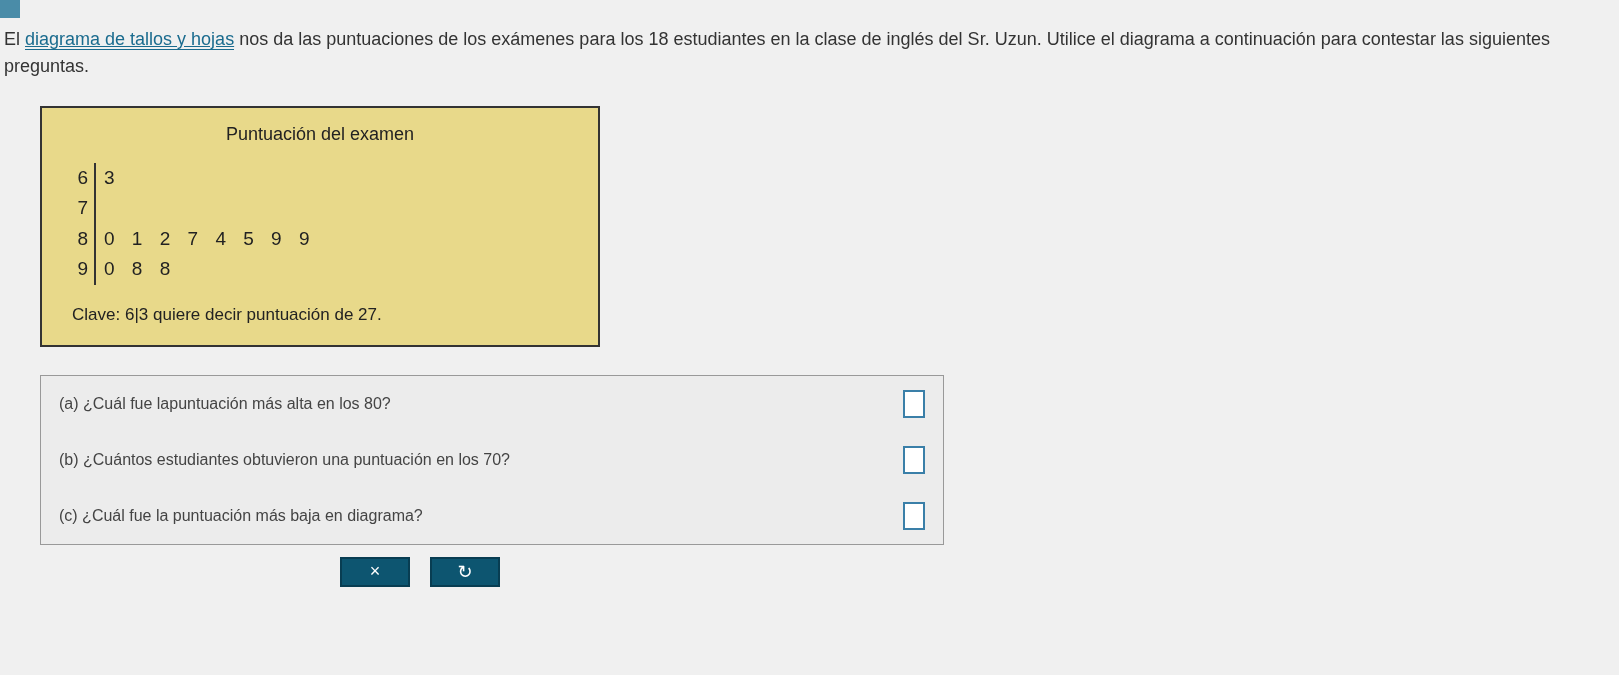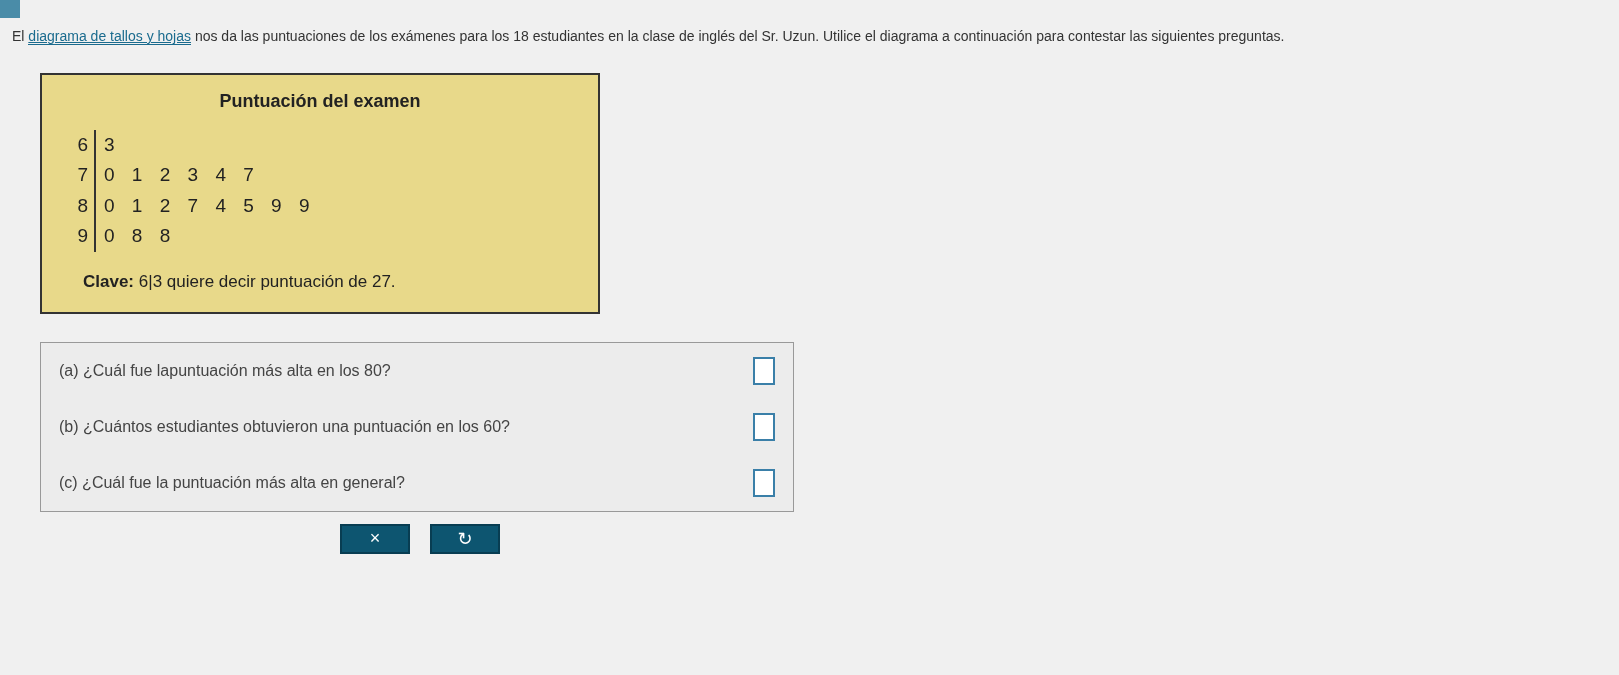--- a/index.html
+++ b/index.html
@@ -18,39 +18,39 @@
     .top-tab {
       width: 20px;
       height: 18px;
       background: #4a8ca8;
       margin-left: 0;
     }
     .content {
       padding: 8px 0 0 0;
     }
     .question-text {
-      font-size: 14px;
+      font-size: 18px;
       color: #333;
       line-height: 1.5;
-      padding: 0 8px 16px 12px;
+      padding: 0 8px 16px 4px;
     }
     .link {
       color: #1a6b8e;
       text-decoration: underline;
       border-bottom: 1px solid #1a6b8e;
     }
     .stem-leaf-box {
       background: #e8d98a;
       border: 2px solid #333;
       width: 560px;
       margin: 10px 0 0 40px;
       padding: 16px 20px 20px 20px;
     }
     .stem-leaf-title {
-      font-weight: bold;
+      font-weight: normal;
       font-size: 18px;
       text-align: center;
       margin-bottom: 18px;
       color: #222;
     }
     .stem-leaf-table {
       font-family: Arial, sans-serif;
       font-size: 19px;
       color: #222;
       margin-left: 10px;
@@ -69,26 +69,25 @@
     .leaves {
       padding-left: 8px;
       letter-spacing: 6px;
     }
     .clave {
       font-size: 17px;
       color: #222;
       margin-left: 10px;
     }
     .clave-label {
-      font-weight: bold;
-      margin-left: 11px;
+      font-weight: normal;
     }
     .answer-box {
       border: 1px solid #999;
-      width: 754px;
+      width: 904px;
       margin: 28px 0 0 40px;
       background: #ececec;
     }
     .answer-row {
       display: flex;
       align-items: center;
       justify-content: space-between;
       padding: 14px 18px;
       font-size: 16px;
       color: #444;
@@ -131,21 +130,20 @@
 
   <div class="stem-leaf-box">
     <div class="stem-leaf-title">Puntuación del examen</div>
     <div class="stem-leaf-table">
       <div class="stem-leaf-row">
         <div class="stem">6</div>
         <div class="leaves">3</div>
       </div>
       <div class="stem-leaf-row">
         <div class="stem">7</div>
-        <div class="leaves">0 1 2 3 4 7</div>
       </div>
       <div class="stem-leaf-row">
         <div class="stem">8</div>
         <div class="leaves">0 1 2 7 4 5 9 9</div>
       </div>
       <div class="stem-leaf-row">
         <div class="stem">9</div>
         <div class="leaves">0 8 8</div>
       </div>
     </div>
@@ -154,25 +152,25 @@
       <span>6</span>|<span>3</span><span> quiere decir puntuación de 27.</span>
     </div>
   </div>
 
   <div class="answer-box">
     <div class="answer-row">
       <span>(a) ¿Cuál fue lapuntuación más alta en los 80?</span>
       <input type="text" class="answer-input" style="">
     </div>
     <div class="answer-row">
-      <span>(b) ¿Cuántos estudiantes obtuvieron una puntuación en los 60?</span>
+      <span>(b) ¿Cuántos estudiantes obtuvieron una puntuación en los 70?</span>
       <input type="text" class="answer-input" style="">
     </div>
     <div class="answer-row">
-      <span>(c) ¿Cuál fue la puntuación más alta en general?</span>
+      <span>(c) ¿Cuál fue la puntuación más baja en diagrama?</span>
       <input type="text" class="answer-input" style="">
     </div>
   </div>
 
   <div class="button-row">
     <div class="nav-button">
       <span>×</span>
     </div>
     <div class="nav-button">
       <span>↻</span>

